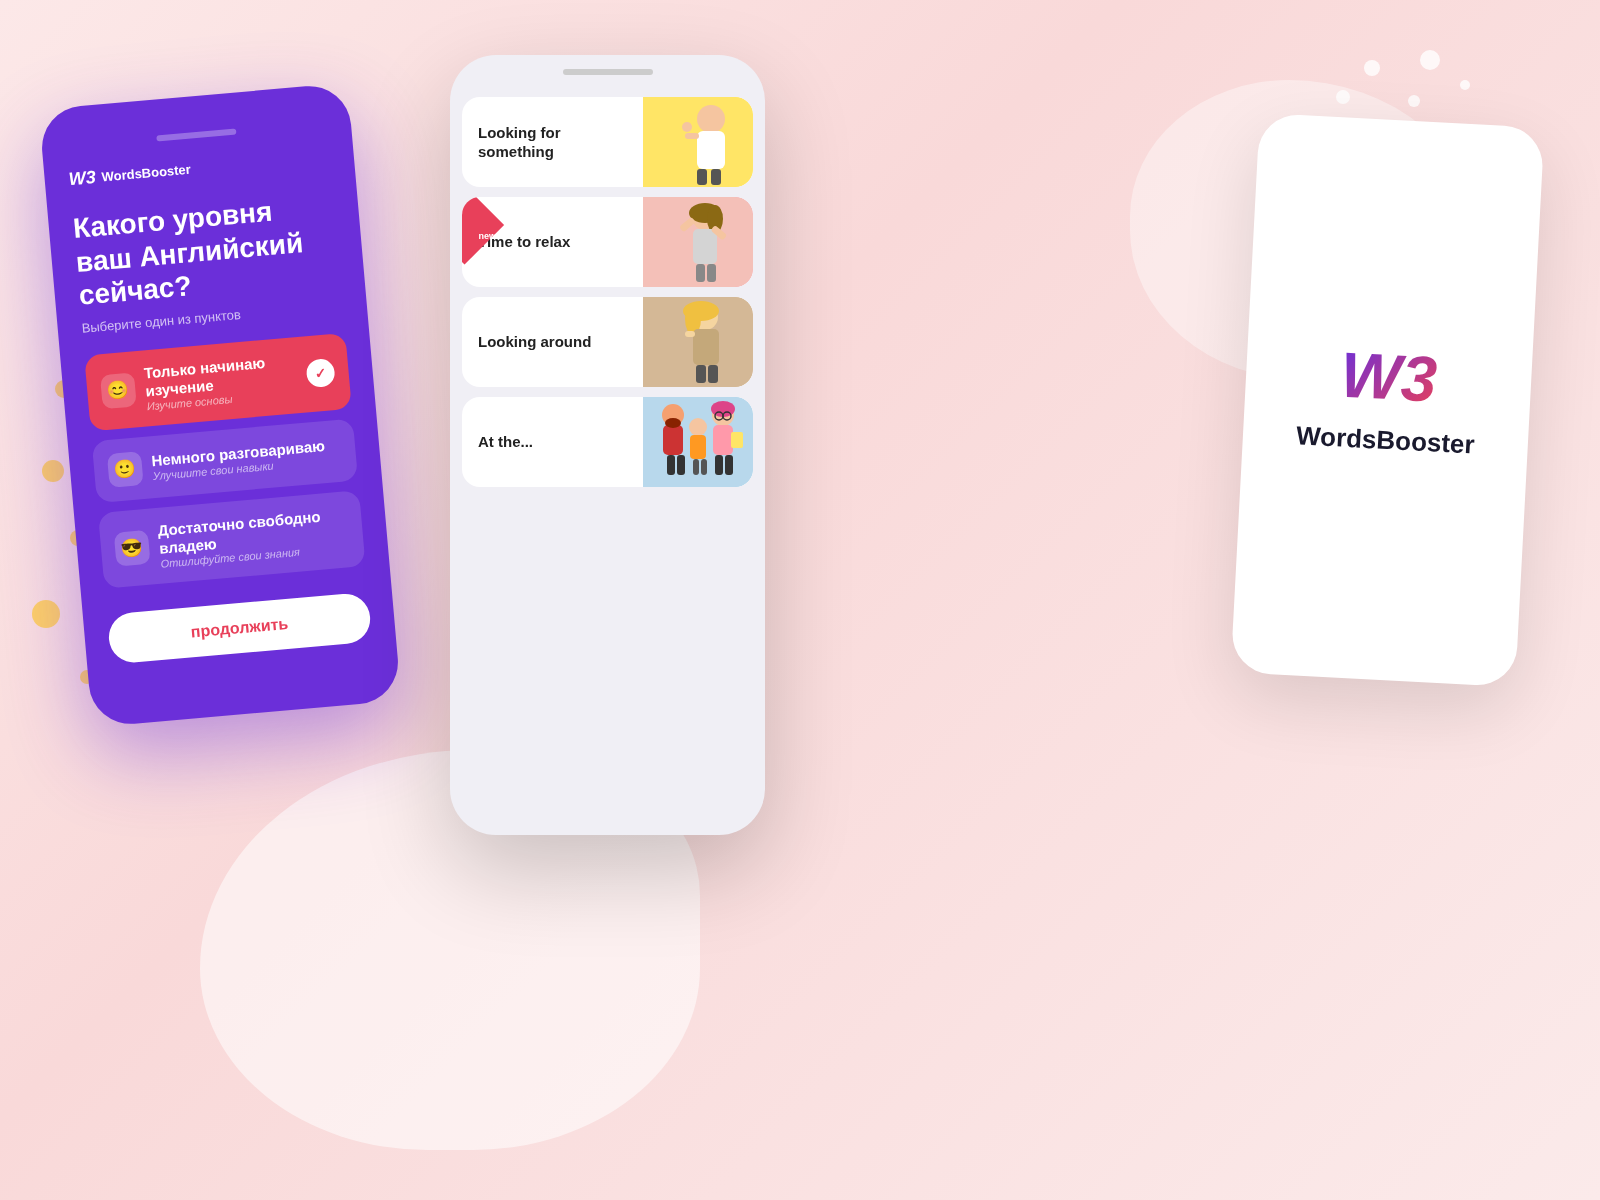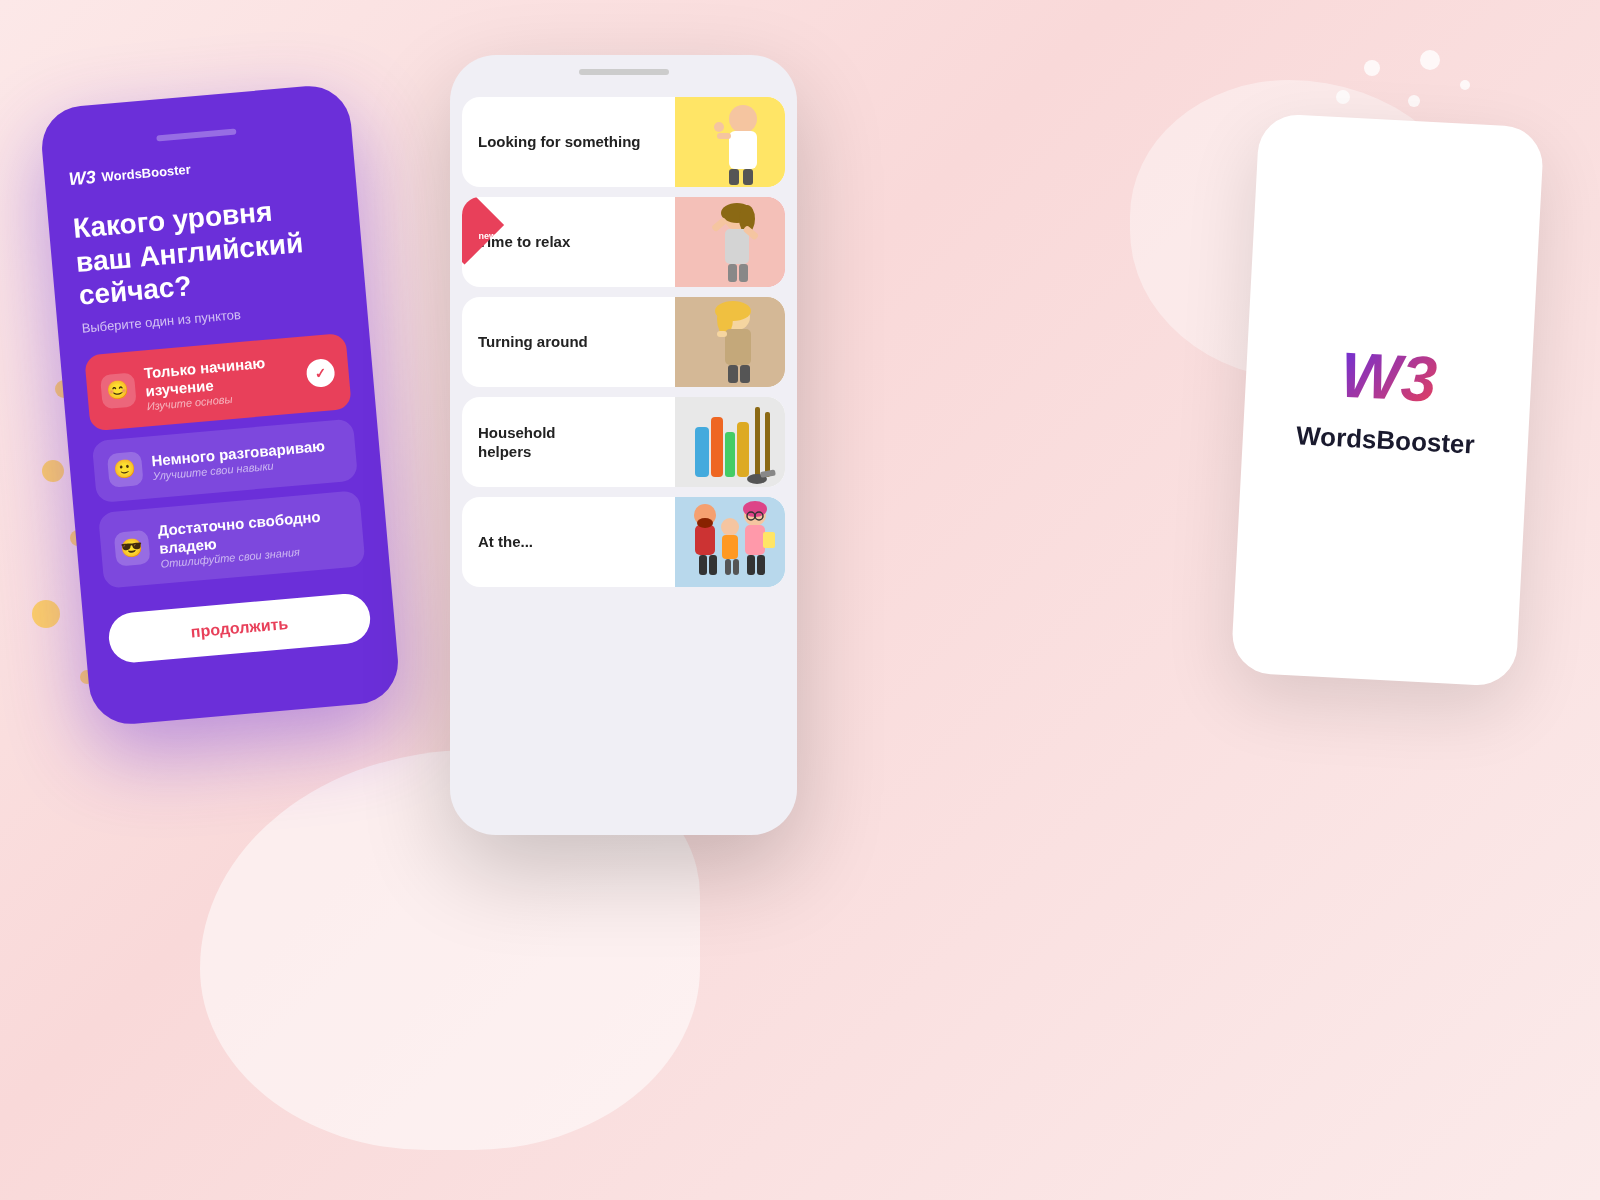--- a/index.html
+++ b/index.html
@@ -154,21 +154,21 @@
       font-weight: 700;
       margin-top: 16px;
       cursor: pointer;
     }
 
     
     .phone-mid {
       position: absolute;
       left: 450px;
       top: 55px;
-      width: 347px;
+      width: 315px;
       height: 780px;
       background: #f0eff5;
       border-radius: 46px;
       box-shadow: 0 35px 90px rgba(0,0,0,0.2);
       overflow: hidden;
     }
 
     .phone-mid-notch {
       width: 90px; height: 6px;
       background: #ccc;
@@ -374,54 +374,36 @@
 
           <rect x="36" y="30" width="16" height="7" rx="3" fill="#f5c5a0" transform="rotate(-40 36 30)"></rect>
           <rect x="72" y="28" width="16" height="7" rx="3" fill="#f5c5a0" transform="rotate(40 72 28)"></rect>
           <rect x="53" y="67" width="9" height="18" rx="3" fill="#888"></rect>
           <rect x="64" y="67" width="9" height="18" rx="3" fill="#888"></rect>
         </svg>
       </div>
     </div>
 
     <div class="lesson-item">
-      <div class="lesson-text-area">Turning around</div>
+      <div class="lesson-text-area">Looking around</div>
       <div class="lesson-image img-tan">
         <svg viewBox="0 0 110 90" width="110" height="90" xmlns="http://www.w3.org/2000/svg">
           <rect width="110" height="90" fill="#D4B896"></rect>
 
           <circle cx="62" cy="20" r="13" fill="#f5d5a0"></circle>
           <ellipse cx="58" cy="14" rx="18" ry="10" fill="#F0C040"></ellipse>
           <ellipse cx="50" cy="22" rx="8" ry="16" fill="#F0C040"></ellipse>
           <rect x="50" y="32" width="26" height="36" rx="5" fill="#c4a87a"></rect>
           <rect x="42" y="34" width="10" height="6" rx="3" fill="#f5d5a0"></rect>
           <rect x="53" y="68" width="10" height="18" rx="3" fill="#555"></rect>
           <rect x="65" y="68" width="10" height="18" rx="3" fill="#555"></rect>
         </svg>
       </div>
     </div>
 
-    <div class="lesson-item">
-      <div class="lesson-text-area">Household<br>helpers</div>
-      <div class="lesson-image img-light">
-        <svg viewBox="0 0 110 90" width="110" height="90" xmlns="http://www.w3.org/2000/svg">
-          <rect width="110" height="90" fill="#e8e8e8"></rect>
-
-          <rect x="20" y="30" width="14" height="50" rx="4" fill="#44AADD"></rect>
-          <rect x="36" y="20" width="12" height="60" rx="4" fill="#EE6622"></rect>
-          <rect x="50" y="35" width="10" height="45" rx="3" fill="#44CC66"></rect>
-          <rect x="62" y="25" width="12" height="55" rx="4" fill="#DDAA22"></rect>
-
-          <rect x="80" y="10" width="5" height="70" rx="2" fill="#8B6914"></rect>
-          <ellipse cx="82" cy="82" rx="10" ry="5" fill="#555"></ellipse>
-          <rect x="90" y="15" width="5" height="65" rx="2" fill="#8B6914"></rect>
-          <rect x="85" y="75" width="15" height="6" rx="2" fill="#888" transform="rotate(-10 85 75)"></rect>
-        </svg>
-      </div>
-    </div>
 
     <div class="lesson-item">
       <div class="lesson-text-area">At the...</div>
       <div class="lesson-image img-blue">
         <svg viewBox="0 0 110 90" width="110" height="90" xmlns="http://www.w3.org/2000/svg">
           <rect width="110" height="90" fill="#b8d8ec"></rect>
 
           <circle cx="30" cy="18" r="11" fill="#f5a070"></circle>
           <rect x="20" y="28" width="20" height="30" rx="5" fill="#CC3333"></rect>
 

